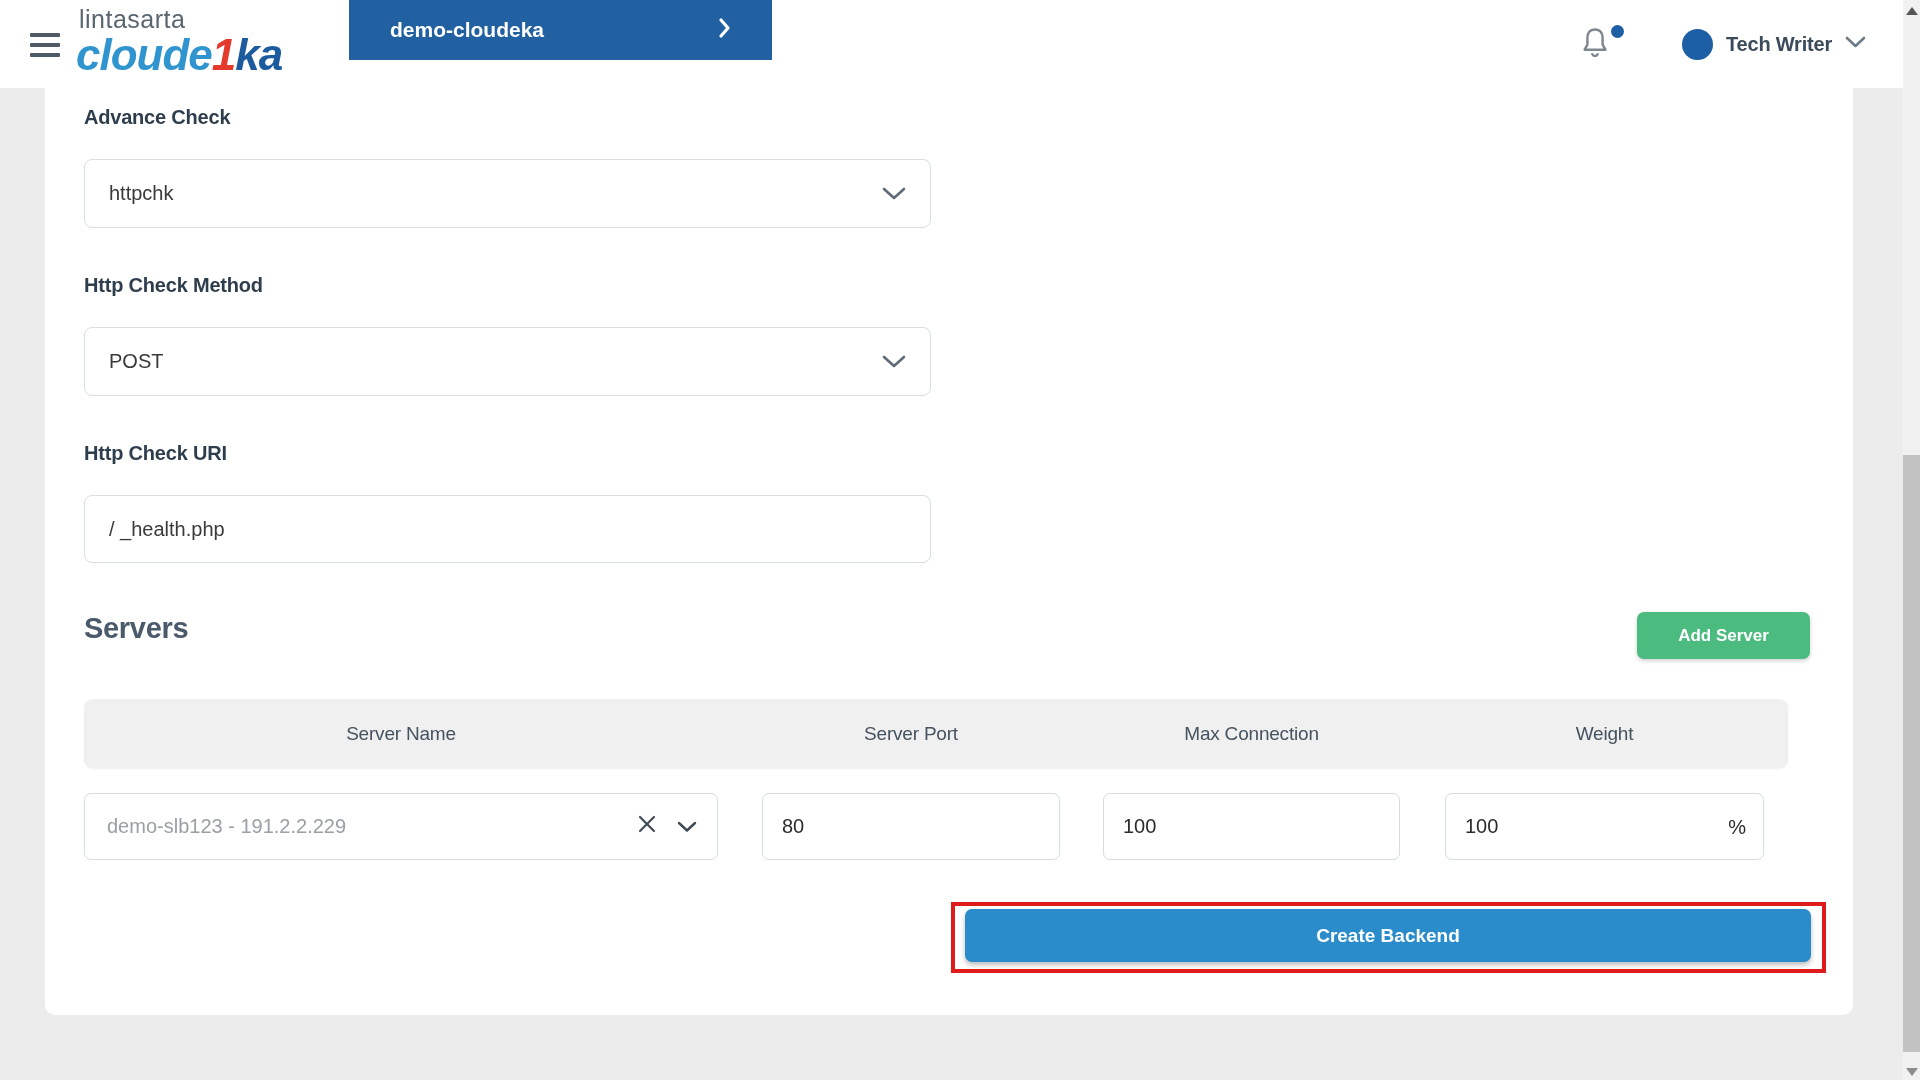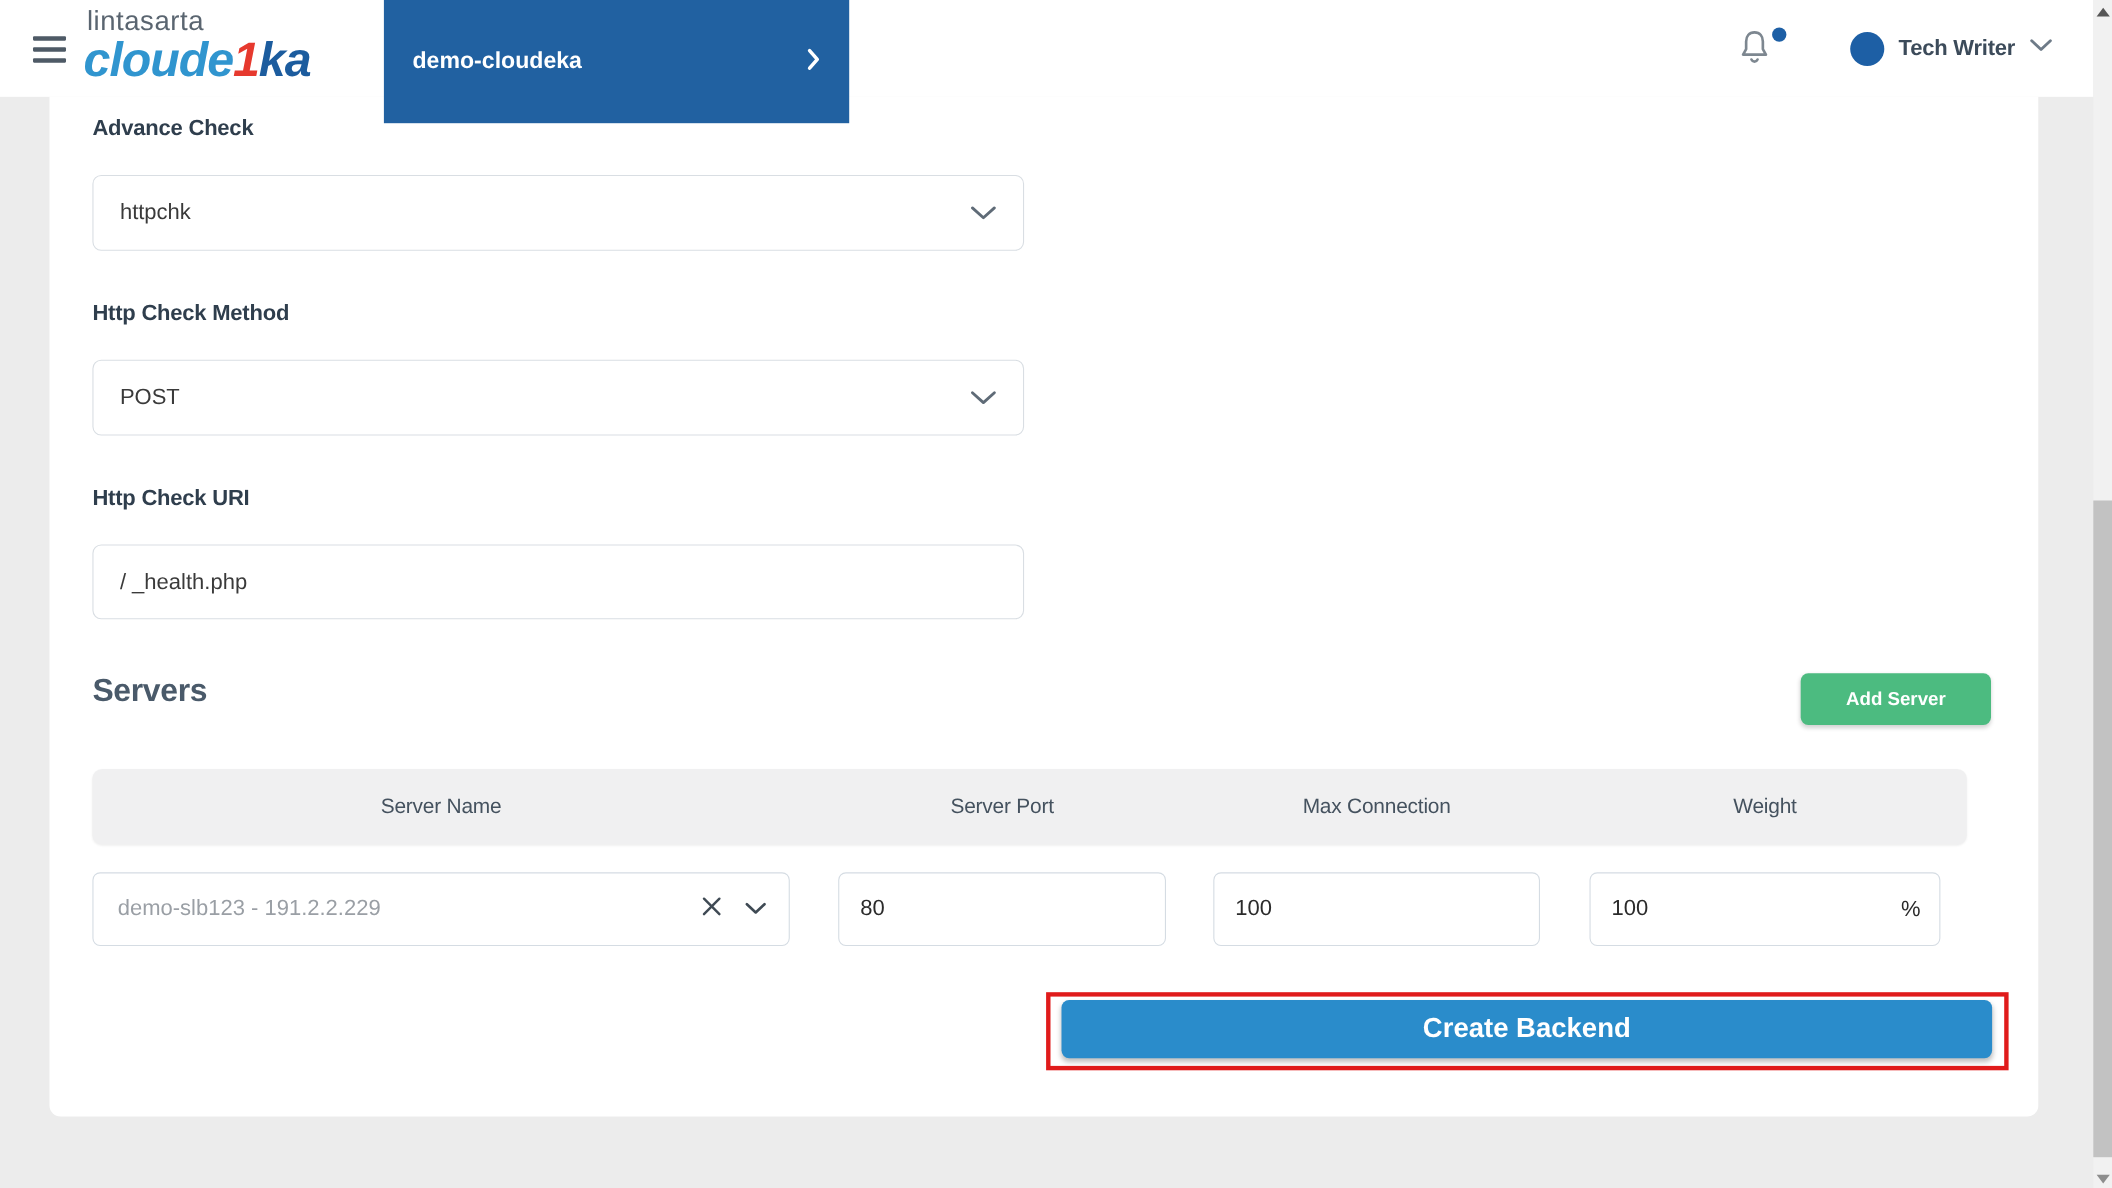--- a/index.html
+++ b/index.html
@@ -9,21 +9,21 @@
   
   .header{ position:absolute; left:0; top:0; width:1903px; height:88px; background:#FFFFFF; z-index:5; }
   .hamburger{ position:absolute; left:30px; top:33px; width:32px; height:24px; display:flex; flex-direction:column; justify-content:space-between; cursor:pointer; }
   .hamburger span{ display:block; width:30px; height:4px; background:#4E5A66; border-radius:1px; }
   .logo{ position:absolute; left:76px; top:7px; line-height:1; }
   .logo .l1{ font-size:25px; color:#5A6570; letter-spacing:0.5px; margin-left:3px; }
   .logo .l2{ font-size:44px; font-weight:bold; font-style:italic; letter-spacing:-1px; margin-top:1px; }
   .logo .l2 .p1{ color:#3095CF; }
   .logo .l2 .p2{ color:#E6392E; }
   .logo .l2 .p3{ color:#1C5C9E; }
-  .project-tab{ position:absolute; left:349px; top:0; width:423px; height:112px; background:#2161A1; display:flex; align-items:center; padding:0 26px; cursor:pointer; }
+  .project-tab{ position:absolute; left:349px; top:0; width:423px; height:60px; background:#2161A1; display:flex; align-items:center; padding:0 41px; cursor:pointer; }
   .project-tab .lbl{ color:#FFFFFF; font-size:21px; font-weight:bold; flex:1; }
   .hgroup{ position:absolute; top:0; height:88px; display:flex; align-items:center; gap:13px; cursor:pointer; }
   .hgroup .hlbl{ font-size:20px; font-weight:bold; color:#3C4B5A; letter-spacing:-0.2px; }
   .g-org{ left:1128px; } .g-bcast{ left:1363px; }
   .bell-wrap{ position:absolute; left:1578px; top:25px; width:48px; height:40px; cursor:pointer; }
   .bell-dot{ position:absolute; left:33px; top:0px; width:13px; height:13px; border-radius:50%; background:#1D5FA5; }
   .user-group{ left:1682px; }
   .avatar{ width:31px; height:31px; border-radius:50%; background:#1D5FA5; }
 
   
@@ -31,21 +31,21 @@
   .abs{ position:absolute; }
   .flabel{ font-size:20px; font-weight:bold; color:#2F3E4D; letter-spacing:-0.2px; }
   .fieldbox{ position:absolute; left:39px; width:847px; height:69px; border:1px solid #D9DEE3; border-radius:8px; background:#fff; display:flex; align-items:center; padding:0 24px; font-size:20px; color:#3A3A3A;gap:15px; }
   .fieldbox .chev{ margin-left:auto; display:flex; align-items:center; }
   .fieldbox input{ border:none; outline:none; width:100%; height:100%; font:inherit; color:#3A3A3A; background:transparent; }
 
   .servers-h{ font-size:29px; font-weight:bold; color:#4A5A6A; letter-spacing:-0.3px; }
   .btn{ display:flex; align-items:center; justify-content:center; font-weight:bold; color:#fff; border:none; cursor:pointer; border-radius:7px; font-family:inherit; }
   .btn-add{ left:1592px; top:524px; width:173px; height:47px; background:#4CBB80; font-size:17px; box-shadow:0 2px 4px rgba(0,0,0,0.18); }
   .btn-cancel{ left:39px; top:821px; width:847px; height:53px; background:#A9B5BF; font-size:19px; box-shadow:0 3px 5px rgba(0,0,0,0.25); }
-  .btn-create{ left:920px; top:821px; width:846px; height:53px; background:#2A8CCB; font-size:25px; box-shadow:0 3px 5px rgba(0,0,0,0.25); }
+  .btn-create{ left:920px; top:821px; width:846px; height:53px; background:#2A8CCB; font-size:19px; box-shadow:0 3px 5px rgba(0,0,0,0.25); }
   .annotation{ left:906px; top:814px; width:875px; height:71px; border:4px solid #E01B1B; background:transparent; pointer-events:none; z-index:4; }
 
   .thead{ left:39px; top:611px; width:1704px; height:69px; background:#F0F0F1; border-radius:9px; box-shadow:0 1px 2px rgba(0,0,0,0.06); }
   .th{ position:absolute; top:0; height:69px; display:flex; align-items:center; justify-content:center; font-size:19px; font-weight:normal; color:#45525F; letter-spacing:-0.2px; }
   .cell{ position:absolute; top:705px; height:67px; border:1px solid #D5DCE3; border-radius:7px; background:#fff; display:flex; align-items:center; font-size:20px; color:#2B2B2B; }
   .cell input{ border:none; outline:none; width:100%; height:100%; font:inherit; color:#2B2B2B; background:transparent; padding-left:19px; }
   .sel-server{ left:39px; width:634px; padding:0 20px 0 22px; color:#9A9FA5; cursor:pointer; }
   .sel-server .icons{ margin-left:auto; display:flex; align-items:center; gap:18px; }
   .suffix{ position:absolute; right:17px; top:50%; transform:translateY(-50%); font-size:20px; color:#2B2B2B; }
 

